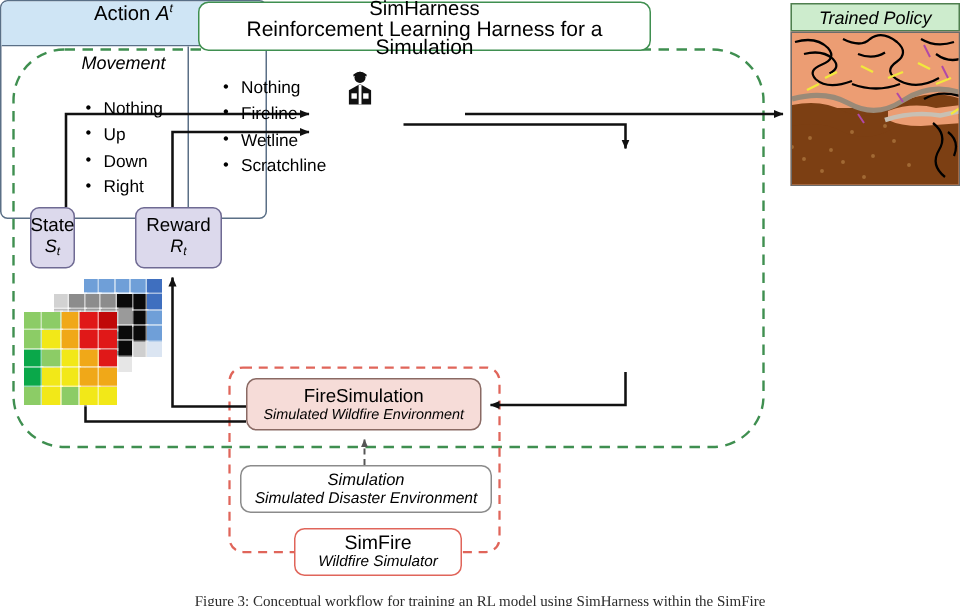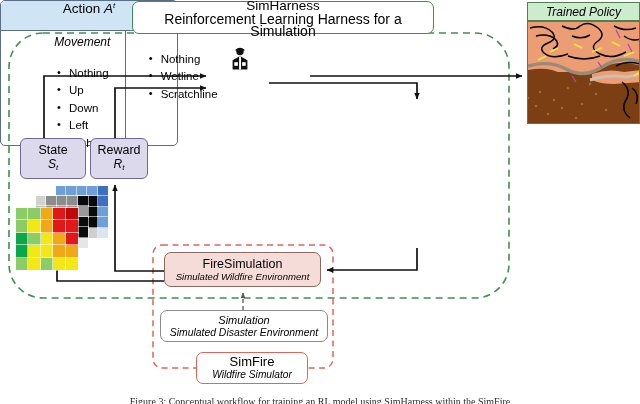--- a/index.html
+++ b/index.html
@@ -16,21 +16,21 @@
   #simharness-box .t1{font-size:13.5px;line-height:14px;}
   #simharness-box .t2{font-size:14px;line-height:12px;}
 
   
   #agent-box{left:211px;top:70px;width:58px;height:26px;
       background:#cdeccd;border:1.3px solid #5a8a5a;border-radius:6px;z-index:6;
       font-size:13px;}
   #agent-icon{position:absolute;left:224px;top:47px;width:32px;height:24px;z-index:6;}
 
   
-  #state-box{left:20px;top:138px;width:66px;height:41px;
+  #state-box{left:20px;top:138px;width:30px;height:41px;
       background:#dcd9ec;border:1.2px solid #6f6a93;border-radius:6px;z-index:6;}
   #reward-box{left:90px;top:138px;width:58px;height:41px;
       background:#dcd9ec;border:1.2px solid #6f6a93;border-radius:6px;z-index:6;}
   .sr-t1{font-size:12.5px;line-height:14px;}
   .sr-t2{font-size:12px;line-height:14px;font-style:italic;}
   .sub{font-size:8px;font-style:italic;vertical-align:-2px;}
 
   
   #state-grid{position:absolute;left:16px;top:186px;width:92px;height:84px;z-index:5;}
   .gridlayer{position:absolute;display:grid;}
@@ -229,27 +229,27 @@
     <div id="action-header">
       <span>Action</span>&nbsp;<span style="font-style:italic">A</span><span class="sub">t</span>
     </div>
     <div id="action-cols">
       <div class="acol left">
         <div class="acol-title">Movement</div>
         <ul>
           <li>Nothing</li>
           <li>Up</li>
           <li>Down</li>
-          <li>Left</li>
           <li>Right</li>
         </ul>
       </div>
       <div class="acol">
         <ul>
           <li>Nothing</li>
+          <li>Fireline</li>
           <li>Wetline</li>
           <li>Scratchline</li>
         </ul>
       </div>
     </div>
   </div>
 
   <div class="node" id="firesim-box">
     <div class="t1">FireSimulation</div>
     <div class="t2">Simulated Wildfire Environment</div>

